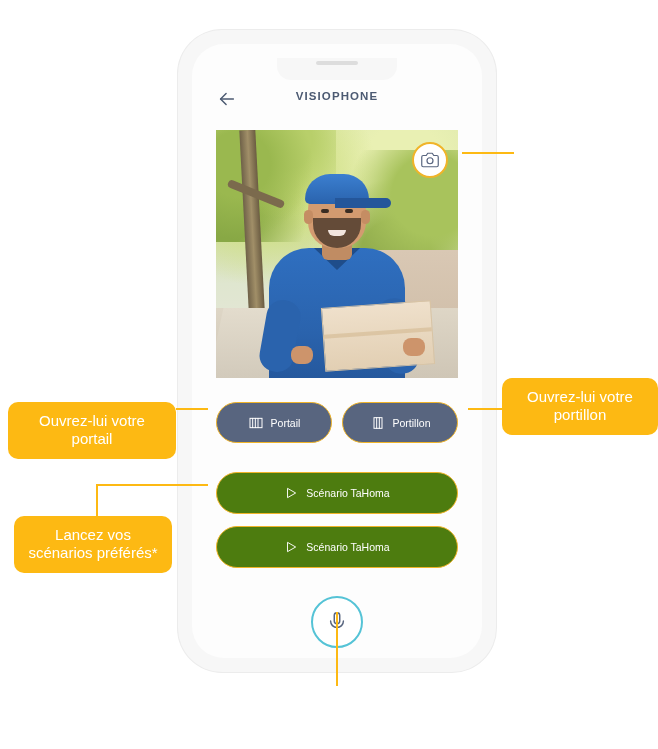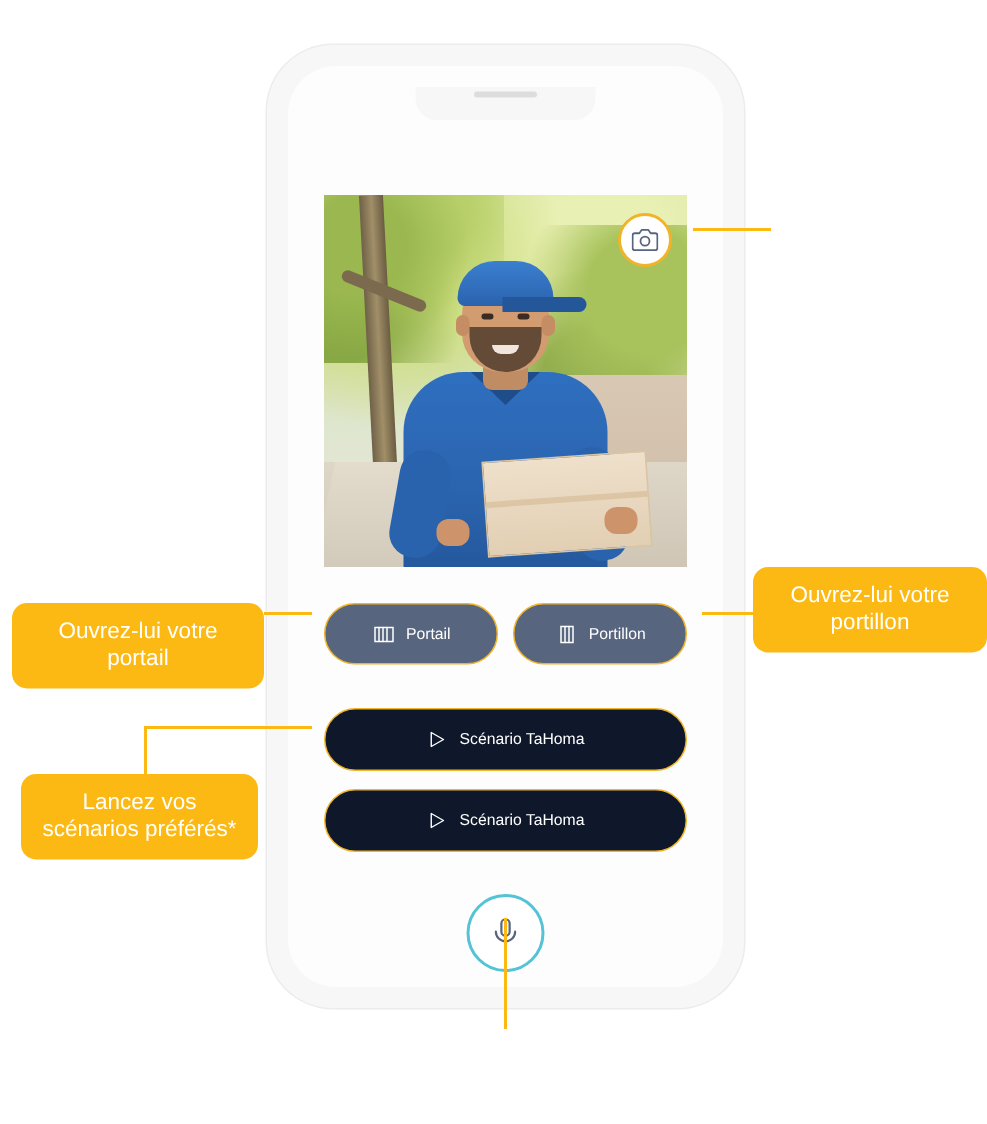--- a/index.html
+++ b/index.html
@@ -251,21 +251,21 @@
     height: 41px;
     display: flex;
     align-items: center;
     justify-content: center;
     gap: 7px;
     font-size: 10.5px;
     box-sizing: border-box;
     flex: 1;
   }
   .btn-wide {
-    background: #0f172a;
+    background: #4d7c0f;
     color: #ffffff;
     border: 1.5px solid #f0b429;
     border-radius: 22px;
     height: 42px;
     display: flex;
     align-items: center;
     justify-content: center;
     gap: 8px;
     font-size: 10.5px;
     box-sizing: border-box;
@@ -327,20 +327,29 @@
 <body>
 
 <div id="stage">
 
   <div class="phone">
     <div class="phone-screen">
 
       <div class="notch"></div>
       <div class="speaker"></div>
 
+      <div class="app-header">
+        <div class="back-arrow">
+          <svg width="22" height="22" viewBox="0 0 24 24" fill="none" stroke="currentColor" stroke-width="1.6" stroke-linecap="round" stroke-linejoin="round">
+            <line x1="19" y1="12" x2="5" y2="12"></line>
+            <polyline points="11 18 5 12 11 6"></polyline>
+          </svg>
+        </div>
+        <div class="app-title">VISIOPHONE</div>
+      </div>
 
       <div class="video">
         <div class="v-sky"></div>
         <div class="v-leaves-l"></div>
         <div class="v-trunk-l"></div>
         <div class="v-branch-l"></div>
         <div class="v-bush-r"></div>
         <div class="v-wall"></div>
         <div class="v-ground"></div>
         <div class="v-path"></div>

